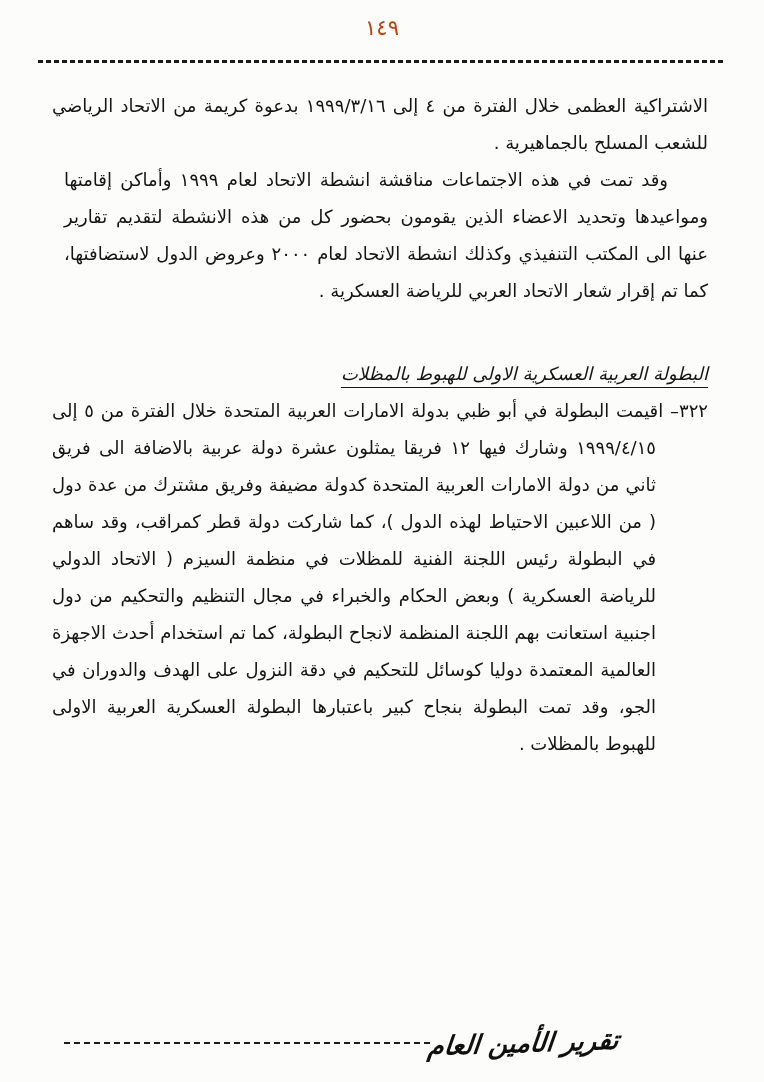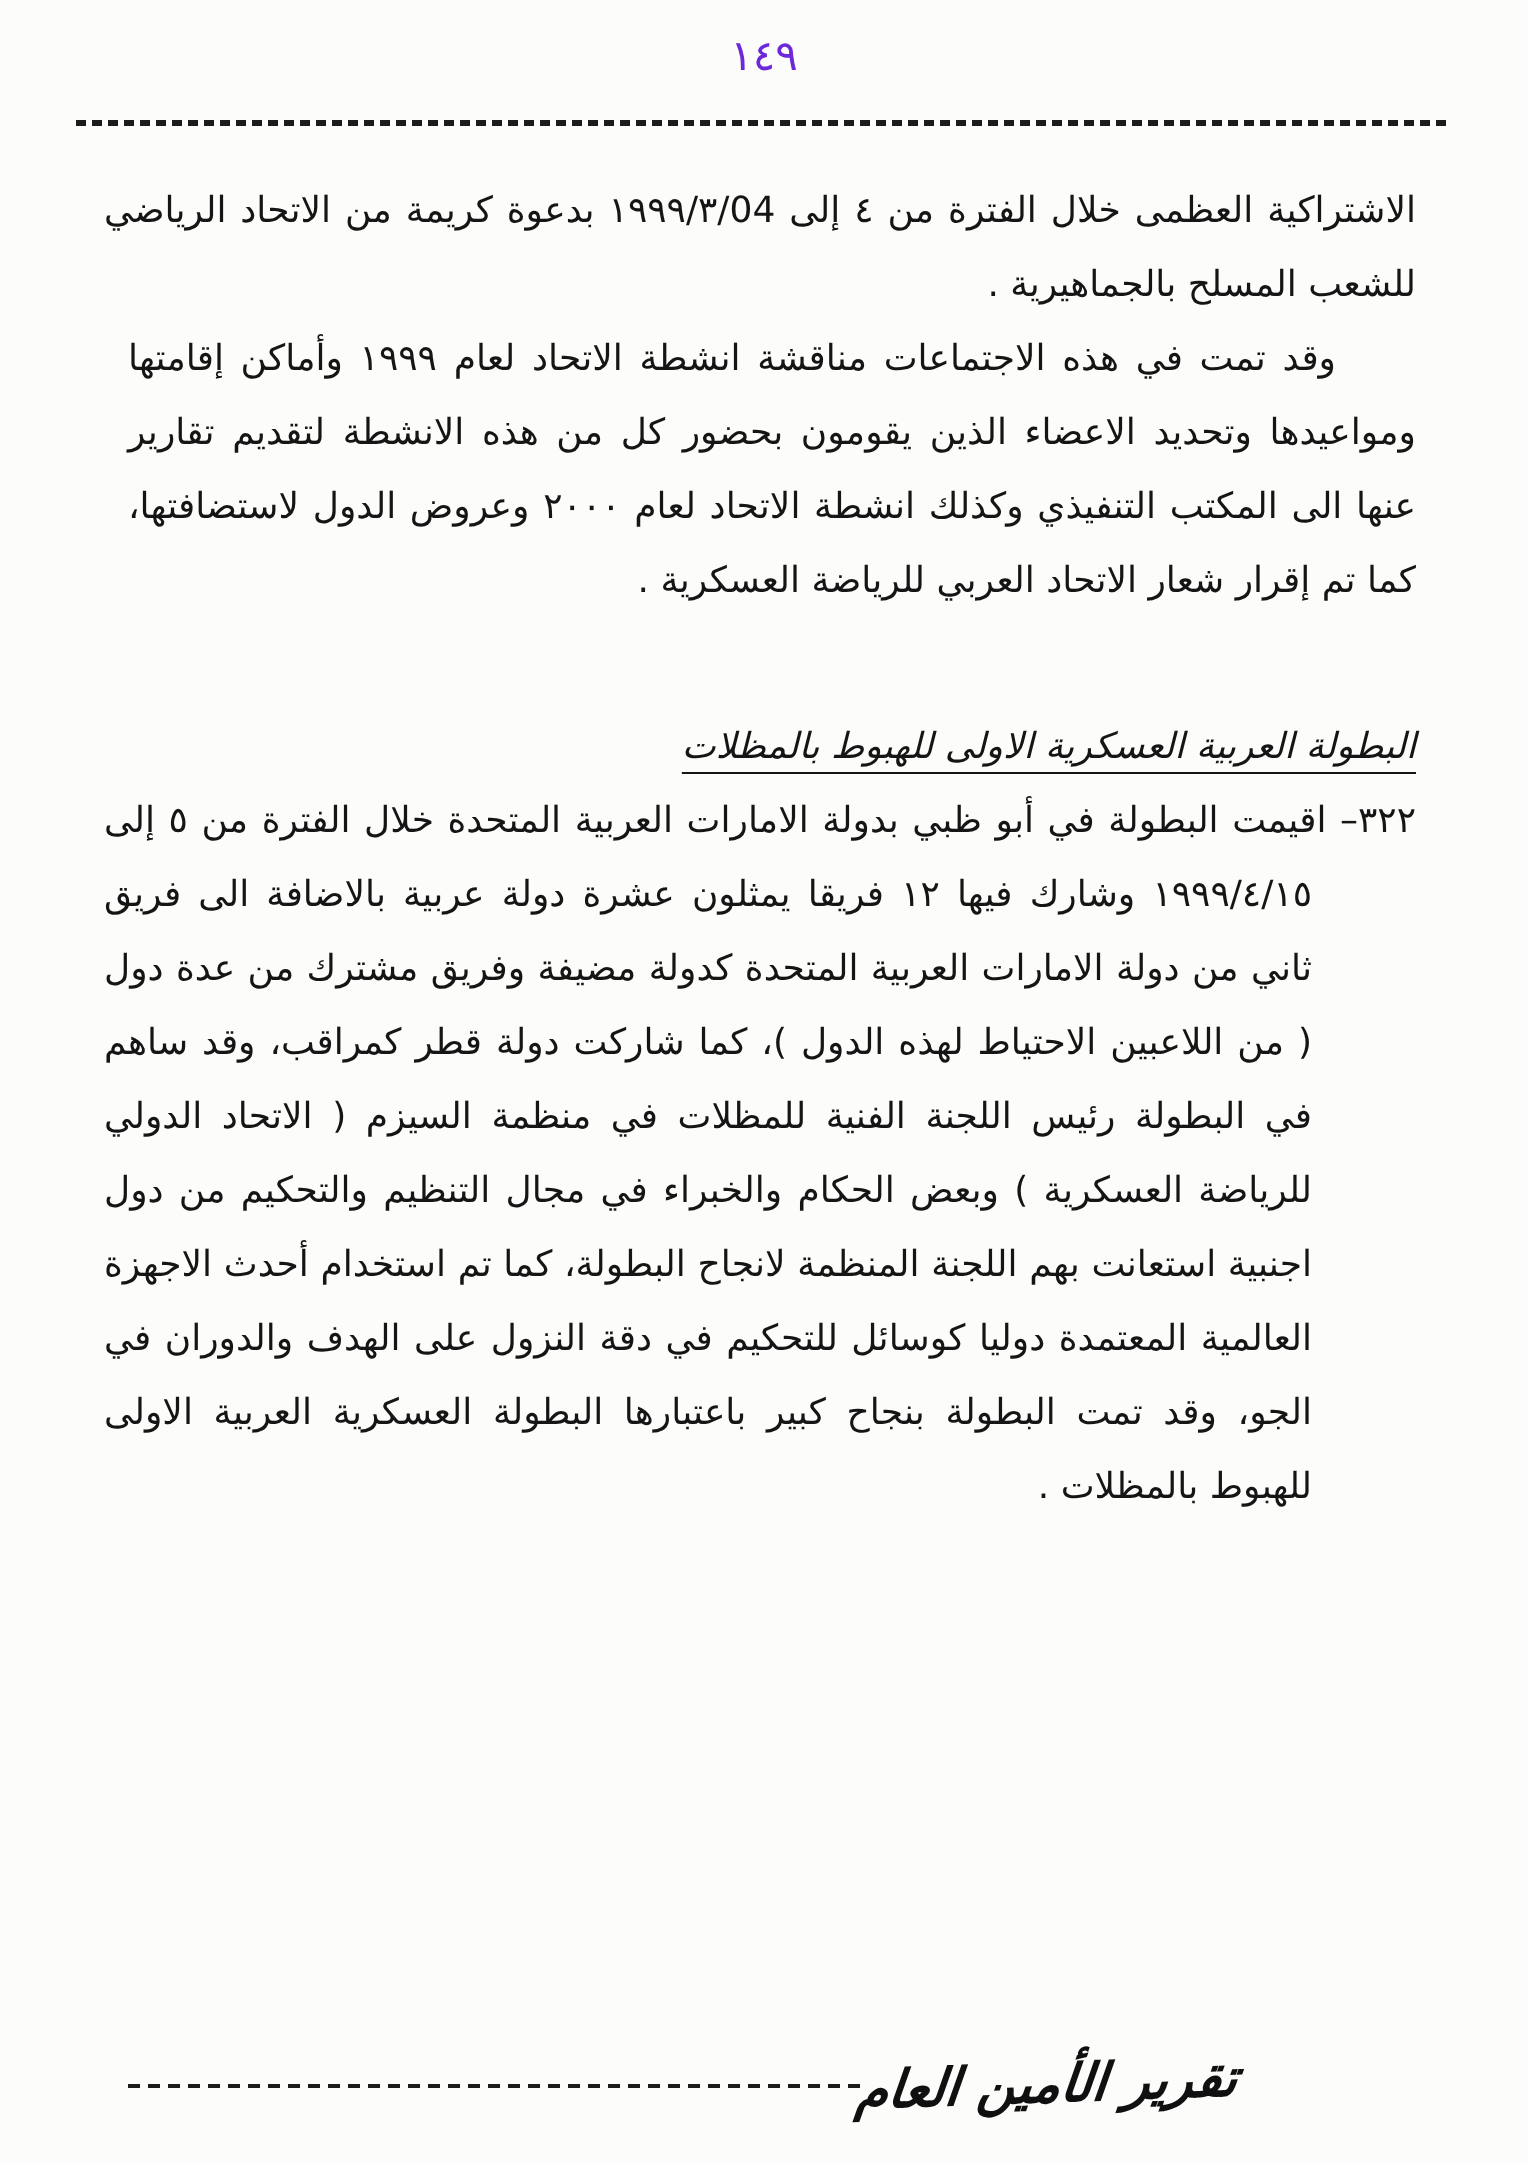--- a/index.html
+++ b/index.html
@@ -14,21 +14,21 @@
     background: #fcfcfa;
     color: #151515;
     overflow: hidden;
   }
 
   .page-number {
     text-align: center;
     padding-top: 16px;
     font-size: 21px;
     letter-spacing: 2px;
-    color: #6d28d9;
+    color: #c2410c;
   }
 
   .top-rule {
     height: 3px;
     margin: 20px 38px 0 38px;
     background: repeating-linear-gradient(90deg, #1c1c1c 0 5px, transparent 5px 8px);
   }
 
   .content {
     direction: rtl;
@@ -95,21 +95,21 @@
 <body>
 
 <div class="page">
 
   <div class="page-number">١٤٩</div>
 
   <div class="top-rule"></div>
 
   <div class="content">
 
-    <p class="para">الاشتراكية العظمى خلال الفترة من ٤ إلى ١٩٩٩/٣/04 بدعوة كريمة من الاتحاد الرياضي للشعب المسلح بالجماهيرية .</p>
+    <p class="para">الاشتراكية العظمى خلال الفترة من ٤ إلى ١٩٩٩/٣/١٦ بدعوة كريمة من الاتحاد الرياضي للشعب المسلح بالجماهيرية .</p>
 
     <p class="para para-indent">وقد تمت في هذه الاجتماعات مناقشة انشطة الاتحاد لعام ١٩٩٩ وأماكن إقامتها ومواعيدها وتحديد الاعضاء الذين يقومون بحضور كل من هذه الانشطة لتقديم تقارير عنها الى المكتب التنفيذي وكذلك انشطة الاتحاد لعام ٢٠٠٠ وعروض الدول لاستضافتها، كما تم إقرار شعار الاتحاد العربي للرياضة العسكرية .</p>
 
     <h2 class="section-heading">البطولة العربية العسكرية الاولى للهبوط بالمظلات</h2>
 
     <p class="numbered-item"><span class="item-number">٣٢٢–</span> <span>اقيمت البطولة في أبو ظبي بدولة الامارات العربية المتحدة خلال الفترة من ٥ إلى ١٩٩٩/٤/١٥ وشارك فيها ١٢ فريقا يمثلون عشرة دولة عربية بالاضافة الى فريق ثاني من دولة الامارات العربية المتحدة كدولة مضيفة وفريق مشترك من عدة دول ( من اللاعبين الاحتياط لهذه الدول )، كما شاركت دولة قطر كمراقب، وقد ساهم في البطولة رئيس اللجنة الفنية للمظلات في منظمة السيزم ( الاتحاد الدولي للرياضة العسكرية ) وبعض الحكام والخبراء في مجال التنظيم والتحكيم من دول اجنبية استعانت بهم اللجنة المنظمة لانجاح البطولة، كما تم استخدام أحدث الاجهزة العالمية المعتمدة دوليا كوسائل للتحكيم في دقة النزول على الهدف والدوران في الجو، وقد تمت البطولة بنجاح كبير باعتبارها البطولة العسكرية العربية الاولى للهبوط بالمظلات .</span></p>
 
   </div>
 
   <div class="footer">

